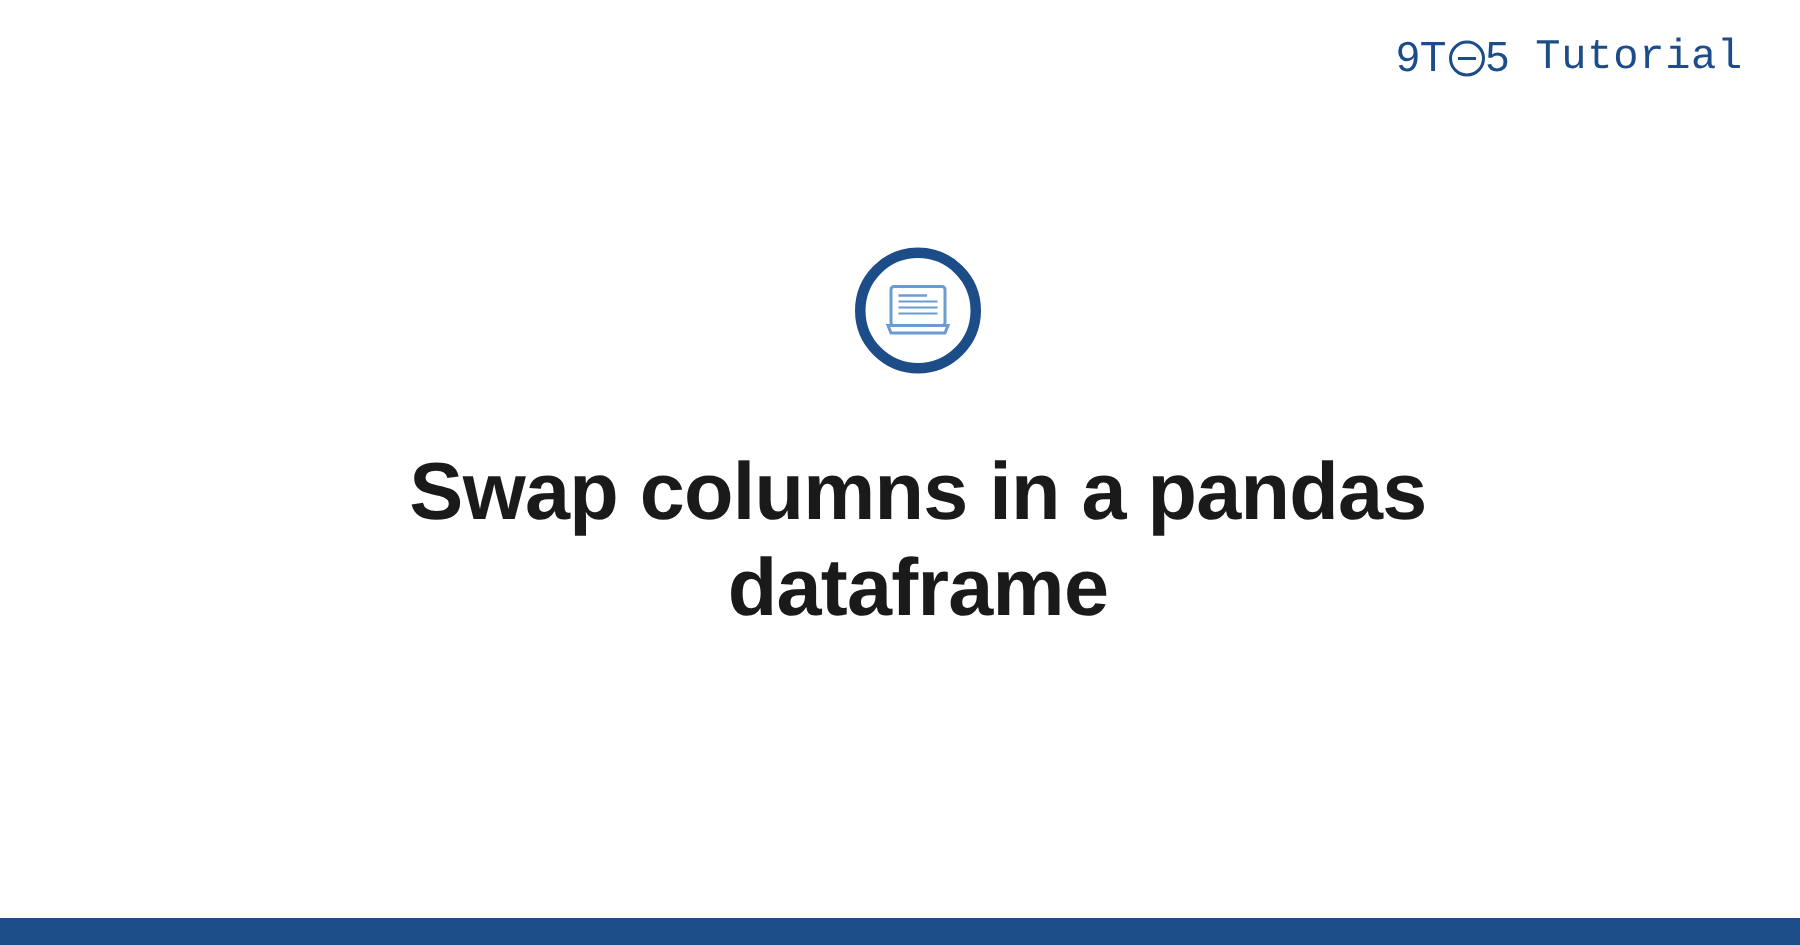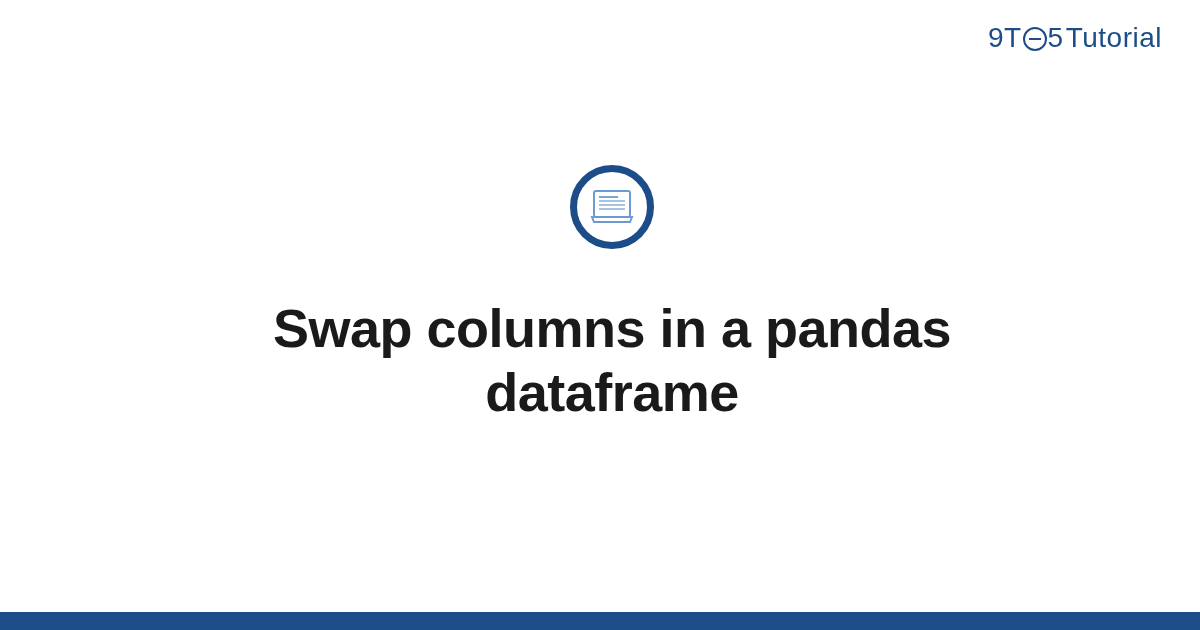--- a/index.html
+++ b/index.html
@@ -47,21 +47,22 @@
       position: relative;
       top: 1px;
     }
     .logo-circle-inner {
       width: 12px;
       height: 2.5px;
       background: #1c4d88;
     }
     .logo-tutorial {
       font-weight: 300;
-      margin-left: 2px;
+      margin-left: 17px;
+      font-family: Liberation Mono, monospace;
     }
     .content {
       position: absolute;
       top: 0;
       left: 12px;
       width: 100%;
       height: 100%;
       display: flex;
       flex-direction: column;
       align-items: center;

